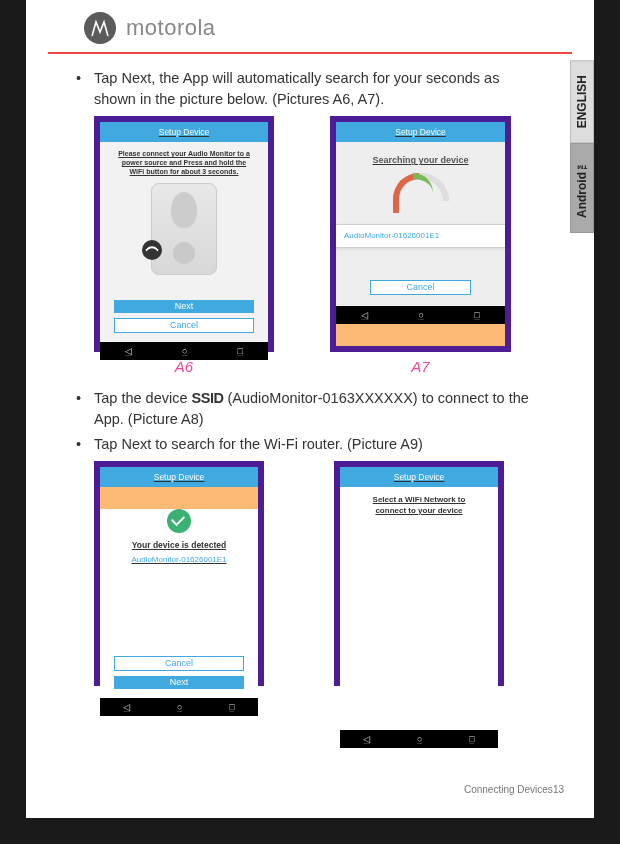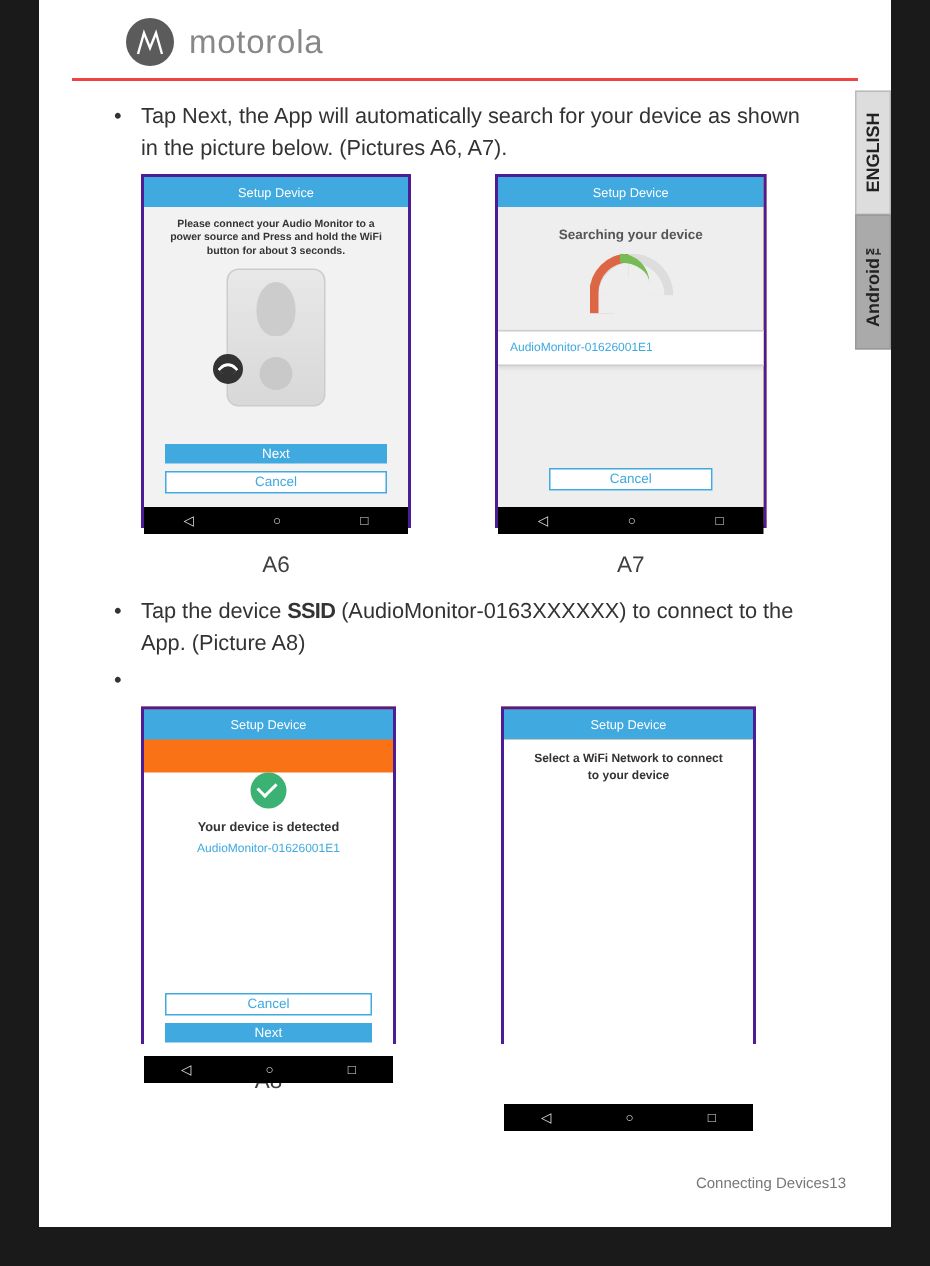--- a/index.html
+++ b/index.html
@@ -9,30 +9,30 @@
   .logo { width: 32px; height: 32px; border-radius: 50%; background: #5b5b5b; display: flex; align-items: center; justify-content: center; margin-right: 10px; }
   .logo svg { width: 24px; height: 24px; }
   .brand { font-size: 22px; color: #888; font-weight: 400; letter-spacing: 0.5px; }
   .content { padding: 14px 50px 0 50px; font-size: 14.5px; color: #333; line-height: 1.45; }
   ul { list-style: none; }
   li { display: flex; margin-bottom: 4px; }
   .bullet { width: 18px; flex-shrink: 0; }
   .ssid { font-weight: bold; letter-spacing: -0.5px; }
   .figrow { display: flex; gap: 56px; margin: 6px 0 6px 18px; }
   .figcol { display: flex; flex-direction: column; align-items: center; }
-  .caption { font-size: 15px; margin-top: 14px; color: #404040; }
-  .phone { border: 2px solid #4c1d95; background: #f97316; position: relative; }
+  .caption { font-size: 15px; margin-top: 4px; color: #ec4899; font-style: italic; }
+  .phone { border: 6px solid #4c1d95; background: #fdba74; position: relative; text-decoration: underline; }
   .phone.a6 { width: 180px; height: 236px; }
   .phone.a7 { width: 181px; height: 236px; }
   .phone.a8 { width: 170px; height: 225px; }
   .phone.a9 { width: 170px; height: 225px; }
   .titlebar { background: #3fa9e0; color: #fff; text-align: center; font-size: 8.5px; padding: 4px 0; }
   .screenbody { background: #f2f2f2; position: relative; }
   .a6 .screenbody { height: 200px; }
-  .a7 .screenbody { height: 200px; background: #eee; }
+  .a7 .screenbody { height: 164px; background: #eee; }
   .a8 .screenbody { height: 189px; background: #fff; margin-top: 12px; }
   .a9 .screenbody { height: 243px; background: #fff; }
   .instr { font-size: 7px; font-weight: bold; text-align: center; padding: 8px 14px 4px; color: #333; line-height: 1.25; }
   .devimg { margin: 2px auto 6px; width: 66px; height: 92px; background: linear-gradient(#e8e8e8,#d8d8d8); border-radius: 8px; position: relative; border: 1px solid #ccc; }
   .devimg::before { content: ""; position: absolute; top: 8px; left: 50%; transform: translateX(-50%); width: 26px; height: 36px; background: #ccc; border-radius: 50% 50% 45% 45%; }
   .devimg::after { content: ""; position: absolute; bottom: 10px; left: 50%; transform: translateX(-50%); width: 22px; height: 22px; background: #c9c9c9; border-radius: 50%; }
   .wifidot { position: absolute; left: -10px; top: 56px; width: 20px; height: 20px; border-radius: 50%; background: #333; display: flex; align-items: center; justify-content: center; }
   .wifidot::after { content: ""; width: 8px; height: 8px; border: 2px solid #fff; border-bottom: none; border-left: none; border-radius: 0 8px 0 0; transform: rotate(-45deg); }
   .btnrow { position: absolute; bottom: 4px; left: 0; right: 0; padding: 0 14px; }
   .btn { text-align: center; font-size: 9px; padding: 0 0; margin-bottom: 5px; }
@@ -78,21 +78,21 @@
           <path d="M4 20 L8 6 L12 16 L16 6 L20 20" stroke="#fff" stroke-width="1.6" fill="none"></path>
         </svg>
     </div>
     <div class="brand">motorola</div>
   </div>
 
   <div class="content">
     <ul>
       <li>
         <span class="bullet">•</span>
-        <span>Tap Next, the App will automatically search for your device as shown in the picture below. (Pictures A6, A7).</span>
+        <span>Tap Next, the App will automatically search for your seconds as shown in the picture below. (Pictures A6, A7).</span>
       </li>
     </ul>
 
     <div class="figrow">
 
       <div class="figcol">
         <div class="phone a6">
           <div class="titlebar">Setup Device</div>
           <div class="screenbody">
             <div class="instr">Please connect your Audio Monitor to a power source and Press and hold the WiFi button for about 3 seconds.</div>
@@ -138,20 +138,21 @@
 
     <ul style="margin-top:10px">
       <li>
         <span class="bullet">•</span>
         <span>
           <span>Tap the device </span><span class="ssid">SSID</span><span> (AudioMonitor-0163XXXXXX) to connect to the App. (Picture A8)</span>
         </span>
       </li>
       <li>
         <span class="bullet">•</span>
+        <span>Tap Next to search for the Wi-Fi router. (Picture A9)</span>
       </li>
     </ul>
 
     <div class="figrow" style="gap:70px">
 
       <div class="figcol">
         <div class="phone a8">
           <div class="titlebar">Setup Device</div>
           <div class="screenbody">
             <div class="check"></div>

